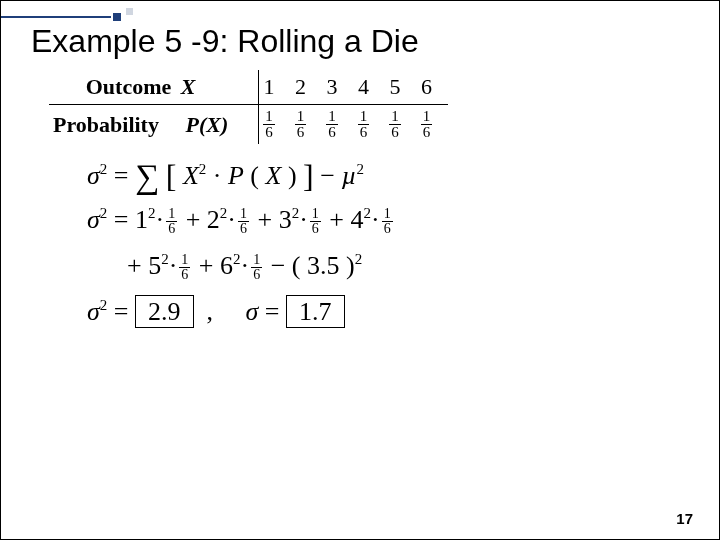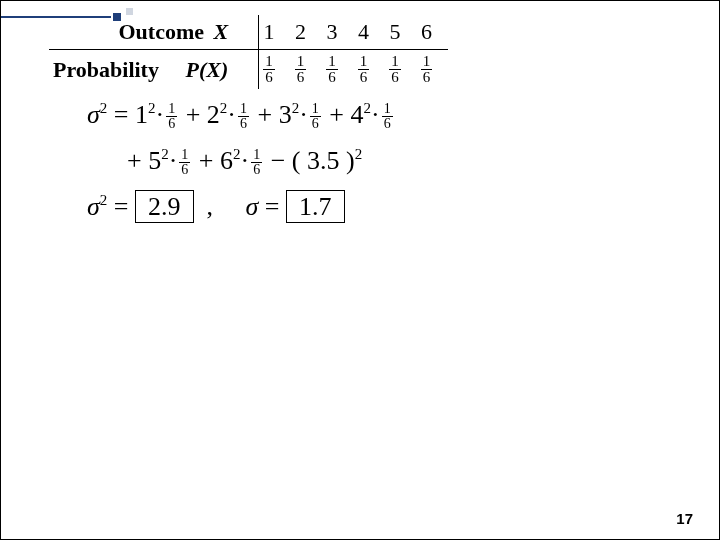--- a/index.html
+++ b/index.html
@@ -62,21 +62,21 @@
     border-collapse: collapse;
     font-family: "Times New Roman", Times, serif;
   }
   .ptable td, .ptable th {
     padding: 4px 16px 4px 4px;
     text-align: center;
     font-size: 22px;
     color: #000;
   }
   .ptable .lbl {
-    text-align: right;
+    text-align: center;
     font-weight: bold;
     padding-right: 30px;
     border-right: 1px solid #000;
     white-space: nowrap;
   }
   .ptable .hdrrow td {
     border-bottom: 1px solid #000;
   }
   .frac {
     display: inline-block;
@@ -116,20 +116,21 @@
   .mu { font-style: italic;}
 </style>
 </head>
 <body>
 
 <div class="slide">
   <div class="decor-line"></div>
   <div class="decor-sq1"></div>
   <div class="decor-sq2"></div>
 
+  <div class="title">Example 5 -9: Rolling a Die</div>
 
 
   <table class="ptable">
     <tbody>
         <tr class="hdrrow">
       <td class="lbl">
         <span>Outcome</span>
         <i style="margin-left:4px">X</i>
       </td>
       <td>1</td>
@@ -149,20 +150,32 @@
       <td><span class="frac"><span class="n">1</span><span class="d">6</span></span></td>
       <td><span class="frac"><span class="n">1</span><span class="d">6</span></span></td>
       <td><span class="frac"><span class="n">1</span><span class="d">6</span></span></td>
       <td><span class="frac"><span class="n">1</span><span class="d">6</span></span></td>
     </tr>
   </tbody>
     </table>
 
   <div class="eqblock">
 
+    <div class="eqrow">
+      <span class="sigma">σ</span><span class="sup">2</span>
+      <span>=</span>
+      <span class="sum">∑</span>
+      <span class="lbrack">[</span>
+      <i>X</i><span class="sup">2</span>
+      <span>·</span>
+      <i>P</i> ( <i>X</i> )
+      <span class="rbrack">]</span>
+      <span>−</span>
+      <span class="mu">µ</span><span class="sup">2</span>
+    </div>
 
     <div class="eqrow">
       <span class="sigma">σ</span><span class="sup">2</span>
       <span>=</span>
       <span>1</span><span class="sup">2</span><span>·</span><span class="sfrac"><span class="n">1</span><span class="d">6</span></span>
       <span>+</span>
       <span>2</span><span class="sup">2</span><span>·</span><span class="sfrac"><span class="n">1</span><span class="d">6</span></span>
       <span>+</span>
       <span>3</span><span class="sup">2</span><span>·</span><span class="sfrac"><span class="n">1</span><span class="d">6</span></span>
       <span>+</span>

